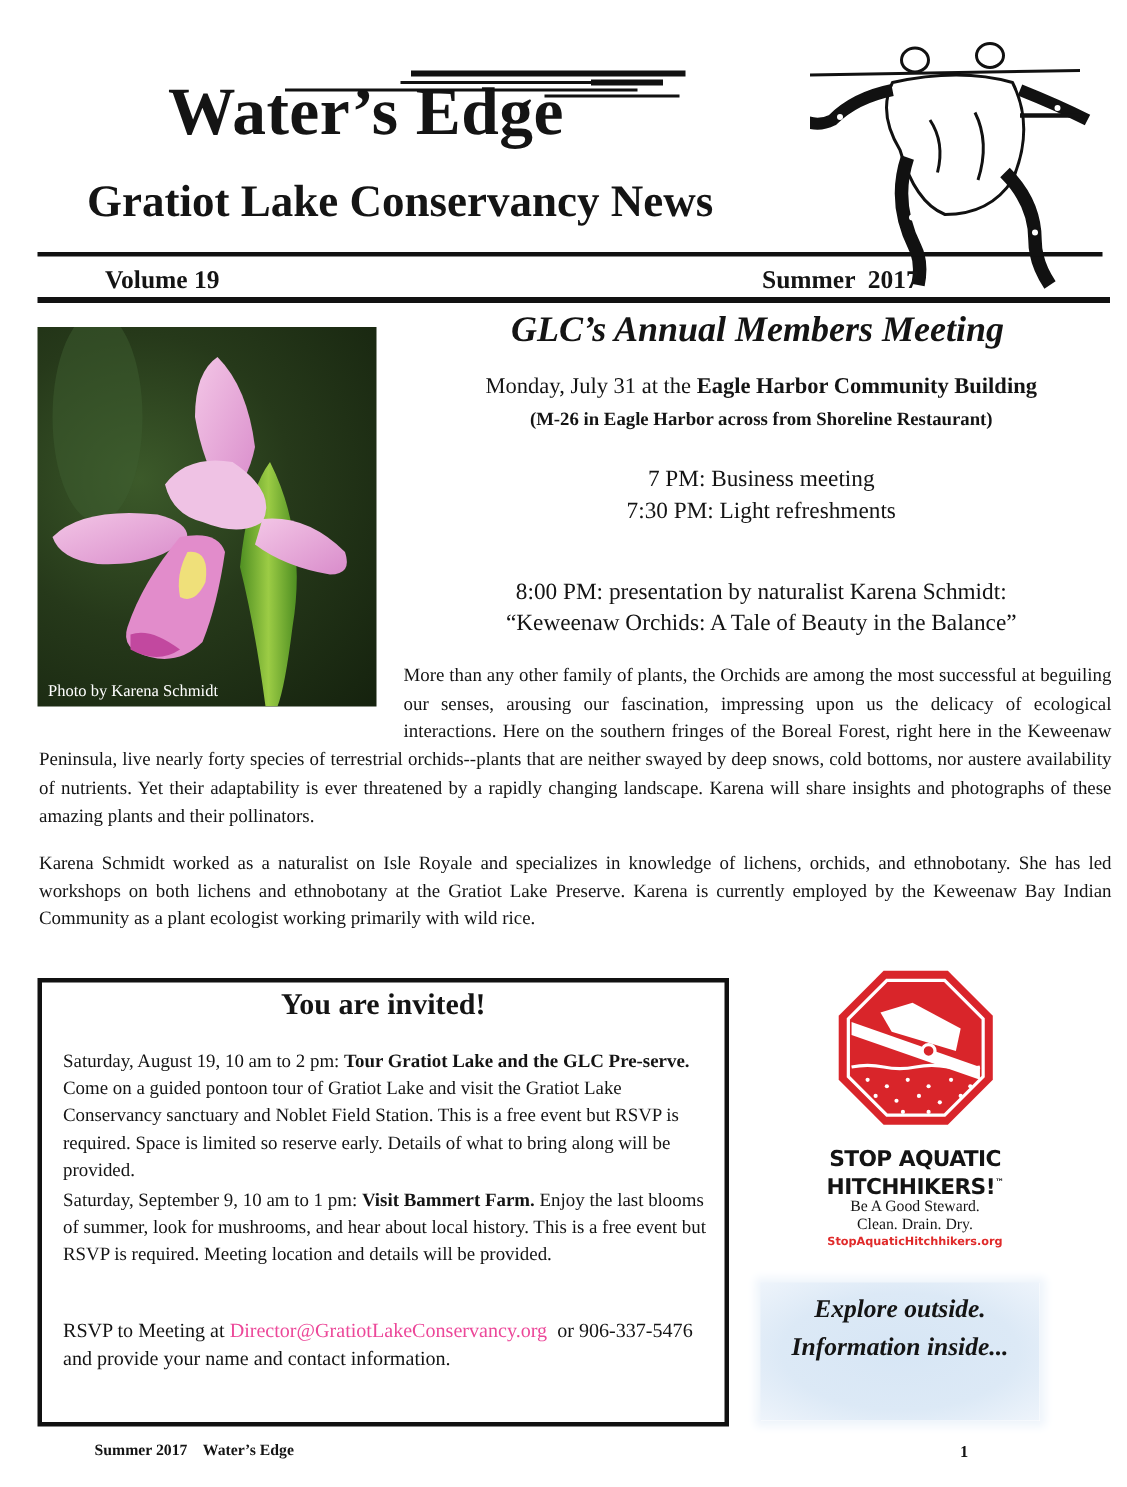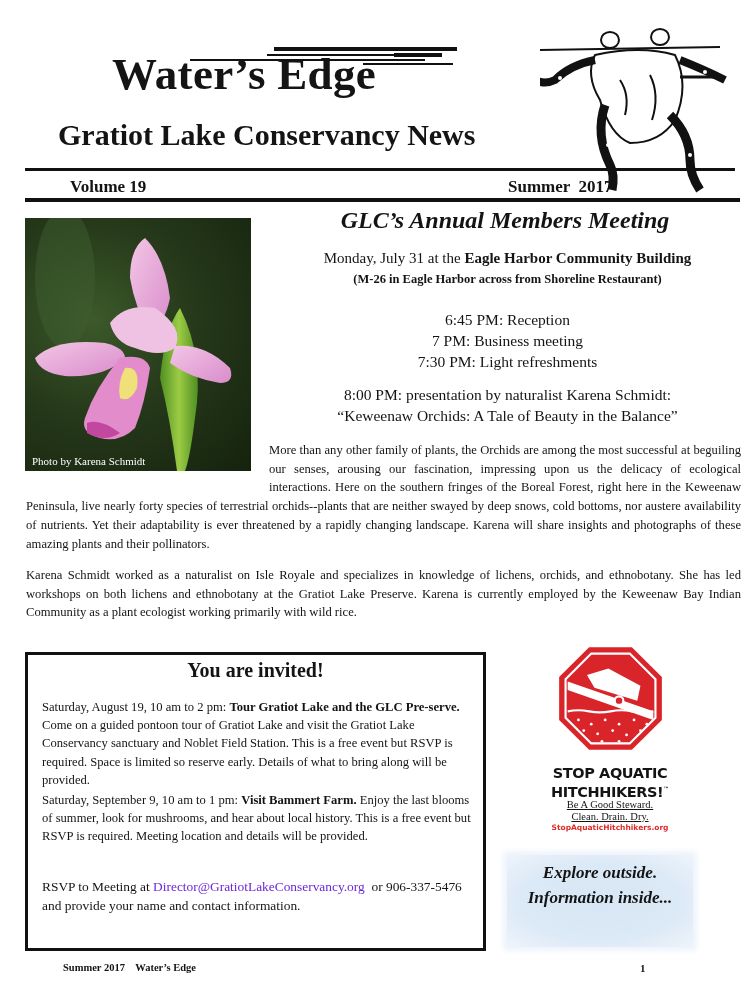--- a/index.html
+++ b/index.html
@@ -33,27 +33,27 @@
   #intro-wrap .float-spacer { float: left; width: 243px; height: 56px; }
   #bio { left: 26px; top: 566px; width: 715px; }
 
   
   #invite-box { left: 25px; top: 652px; width: 455px; height: 293px; border: 3px solid #111; }
   #invite-title { left: 0; top: 4px; width: 100%; text-align: center; font-size: 20px; font-weight: bold; }
   .inv-p { position: absolute; left: 14px; width: 430px; font-size: 12.6px; line-height: 18.2px; }
   #inv-p1 { top: 43px; }
   #inv-p2 { top: 136px; }
   #inv-rsvp { top: 222px; font-size: 13.4px; line-height: 19px; }
-  .link-green { color: #6d28d9; }
+  .link-green { color: #ec4899; }
 
   
   #stop-sign { left: 557px; top: 645px; width: 107px; height: 107px; }
   #stop-heading { left: 540px; top: 765px; width: 140px; text-align: center;
                   font-family: "DejaVu Sans", "Liberation Sans", sans-serif; font-weight: bold; font-size: 14.5px; line-height: 16px; letter-spacing: -0.4px; }
-  #stop-tagline { left: 540px; top: 799px; width: 140px; text-align: center; font-size: 10.5px; line-height: 12px; text-decoration: underline; }
+  #stop-tagline { left: 540px; top: 799px; width: 140px; text-align: center; font-size: 10.5px; line-height: 12px; }
   #stop-url { left: 540px; top: 823px; width: 140px; text-align: center; color: #e02a2a; font-weight: bold;
               font-family: "DejaVu Sans", "Liberation Sans", sans-serif; font-size: 7.5px; }
 
   
   #nature-box { left: 507px; top: 855px; width: 186px; height: 92px;
                 background: radial-gradient(ellipse at center, #d7e6f5 0%, #dce9f6 60%, #eef4fb 100%);
                 box-shadow: 0 0 6px 4px #eef4fb; }
   #nature-box div { text-align: center; font-style: italic; font-weight: bold; font-size: 17px; line-height: 25px; }
   #nature-box .inner { padding-top: 5px; }
 
@@ -125,21 +125,20 @@
   </svg>
 </div>
 <div class="abs serif" id="photo-credit">Photo by Karena Schmidt</div>
 
 <div class="abs serif" id="meeting-title">GLC’s Annual Members Meeting</div>
 <div class="abs serif center" id="meeting-when">
   <span>Monday, July 31 at the </span><b>Eagle Harbor Community Building</b>
 </div>
 <div class="abs serif center" id="meeting-where-note">(M-26 in Eagle Harbor across from Shoreline Restaurant)</div>
 <div class="abs serif center" id="schedule">
-  <div>6:45 PM: Reception</div>
   <div>7 PM: Business meeting</div>
   <div>7:30 PM: Light refreshments</div>
 </div>
 <div class="abs serif center" id="presentation">
   <div>8:00 PM: presentation by naturalist Karena Schmidt:</div>
   <div>“Keweenaw Orchids: A Tale of Beauty in the Balance”</div>
 </div>
 
 <div class="abs serif body-text" id="intro-wrap">
   <div class="float-spacer"></div>

